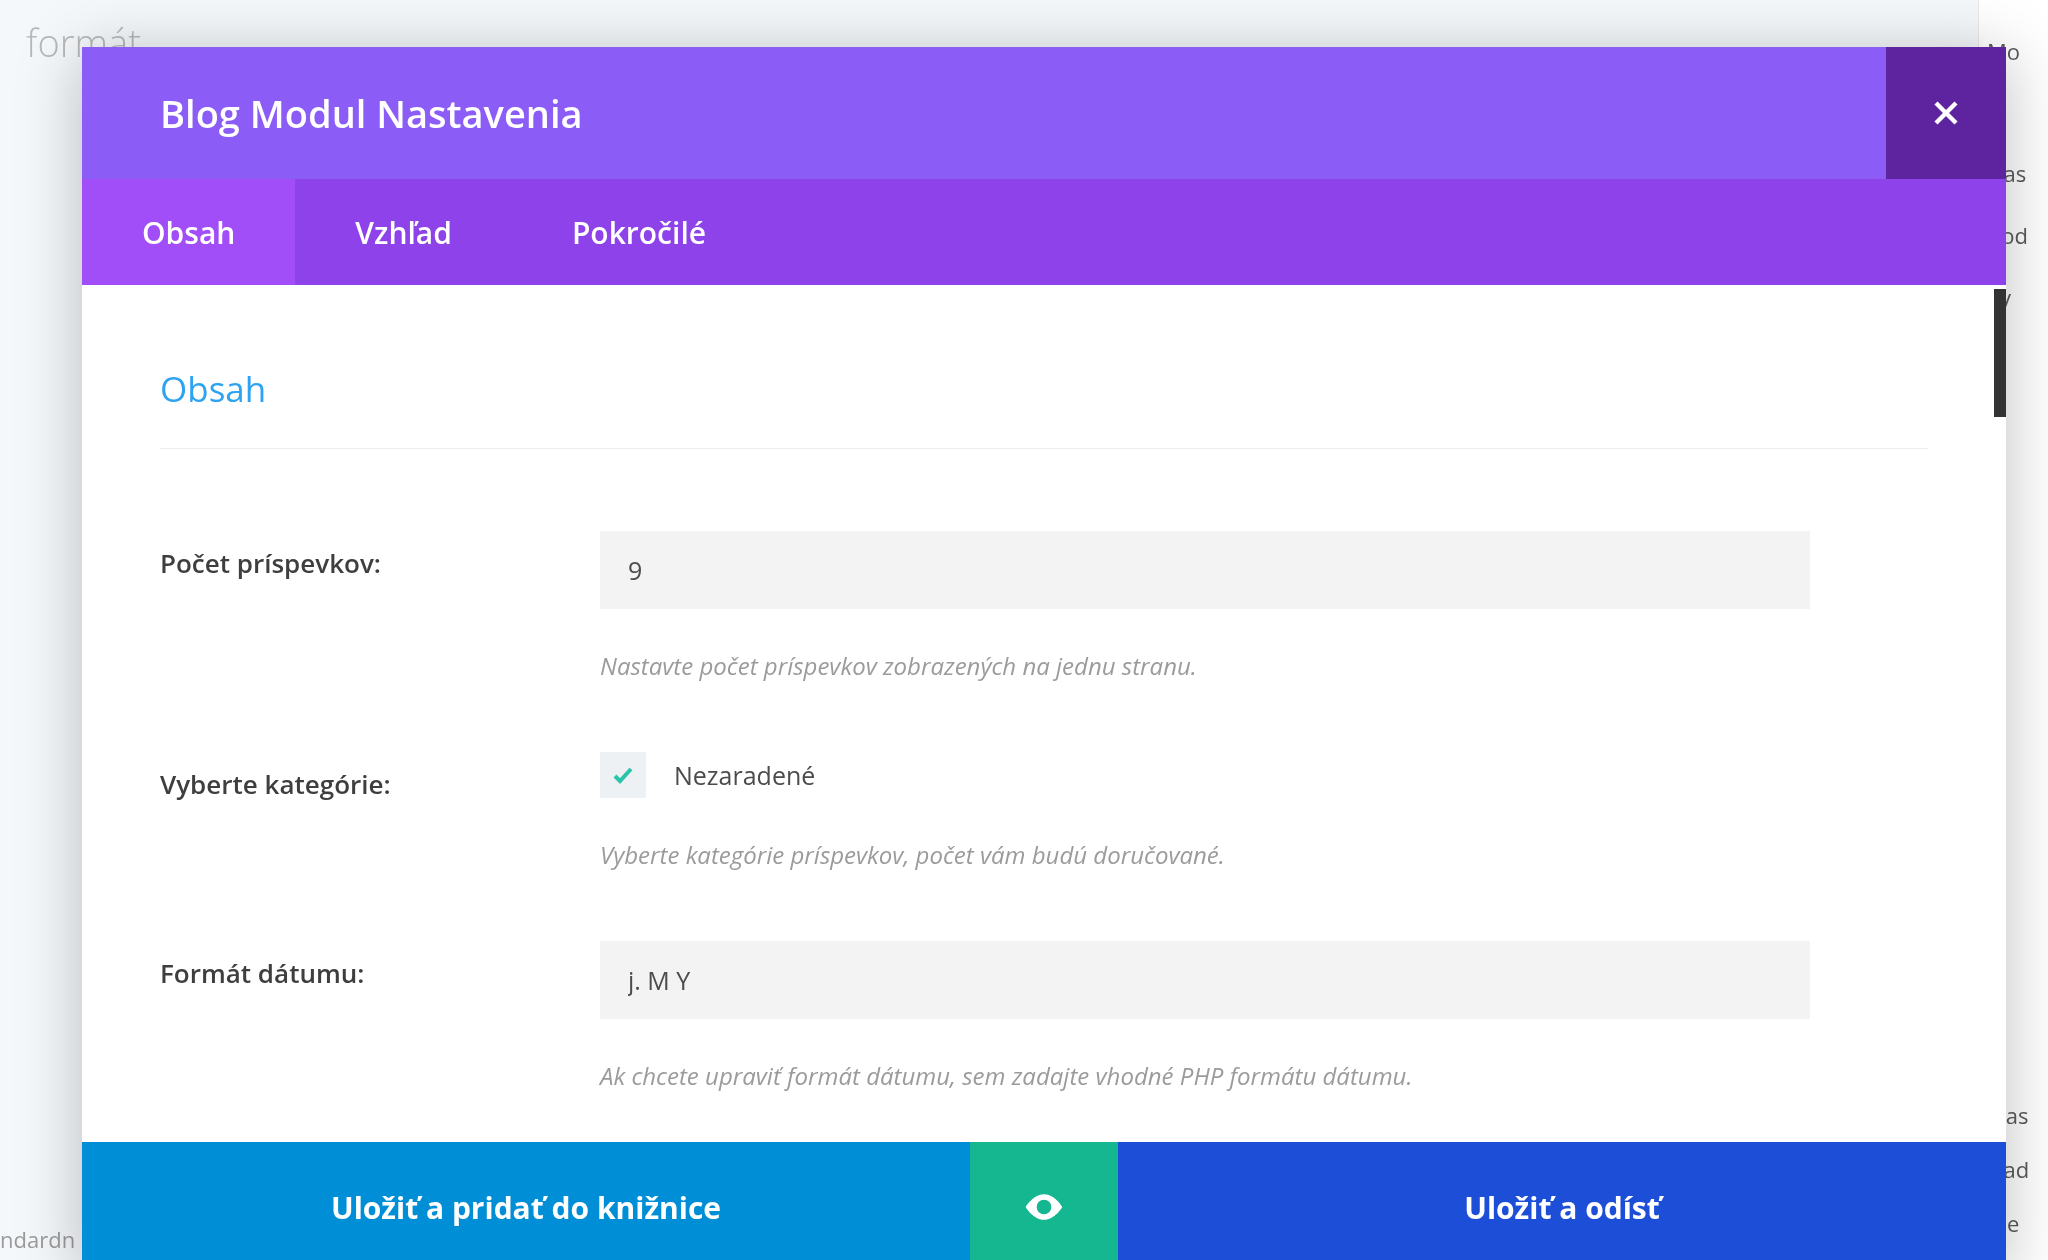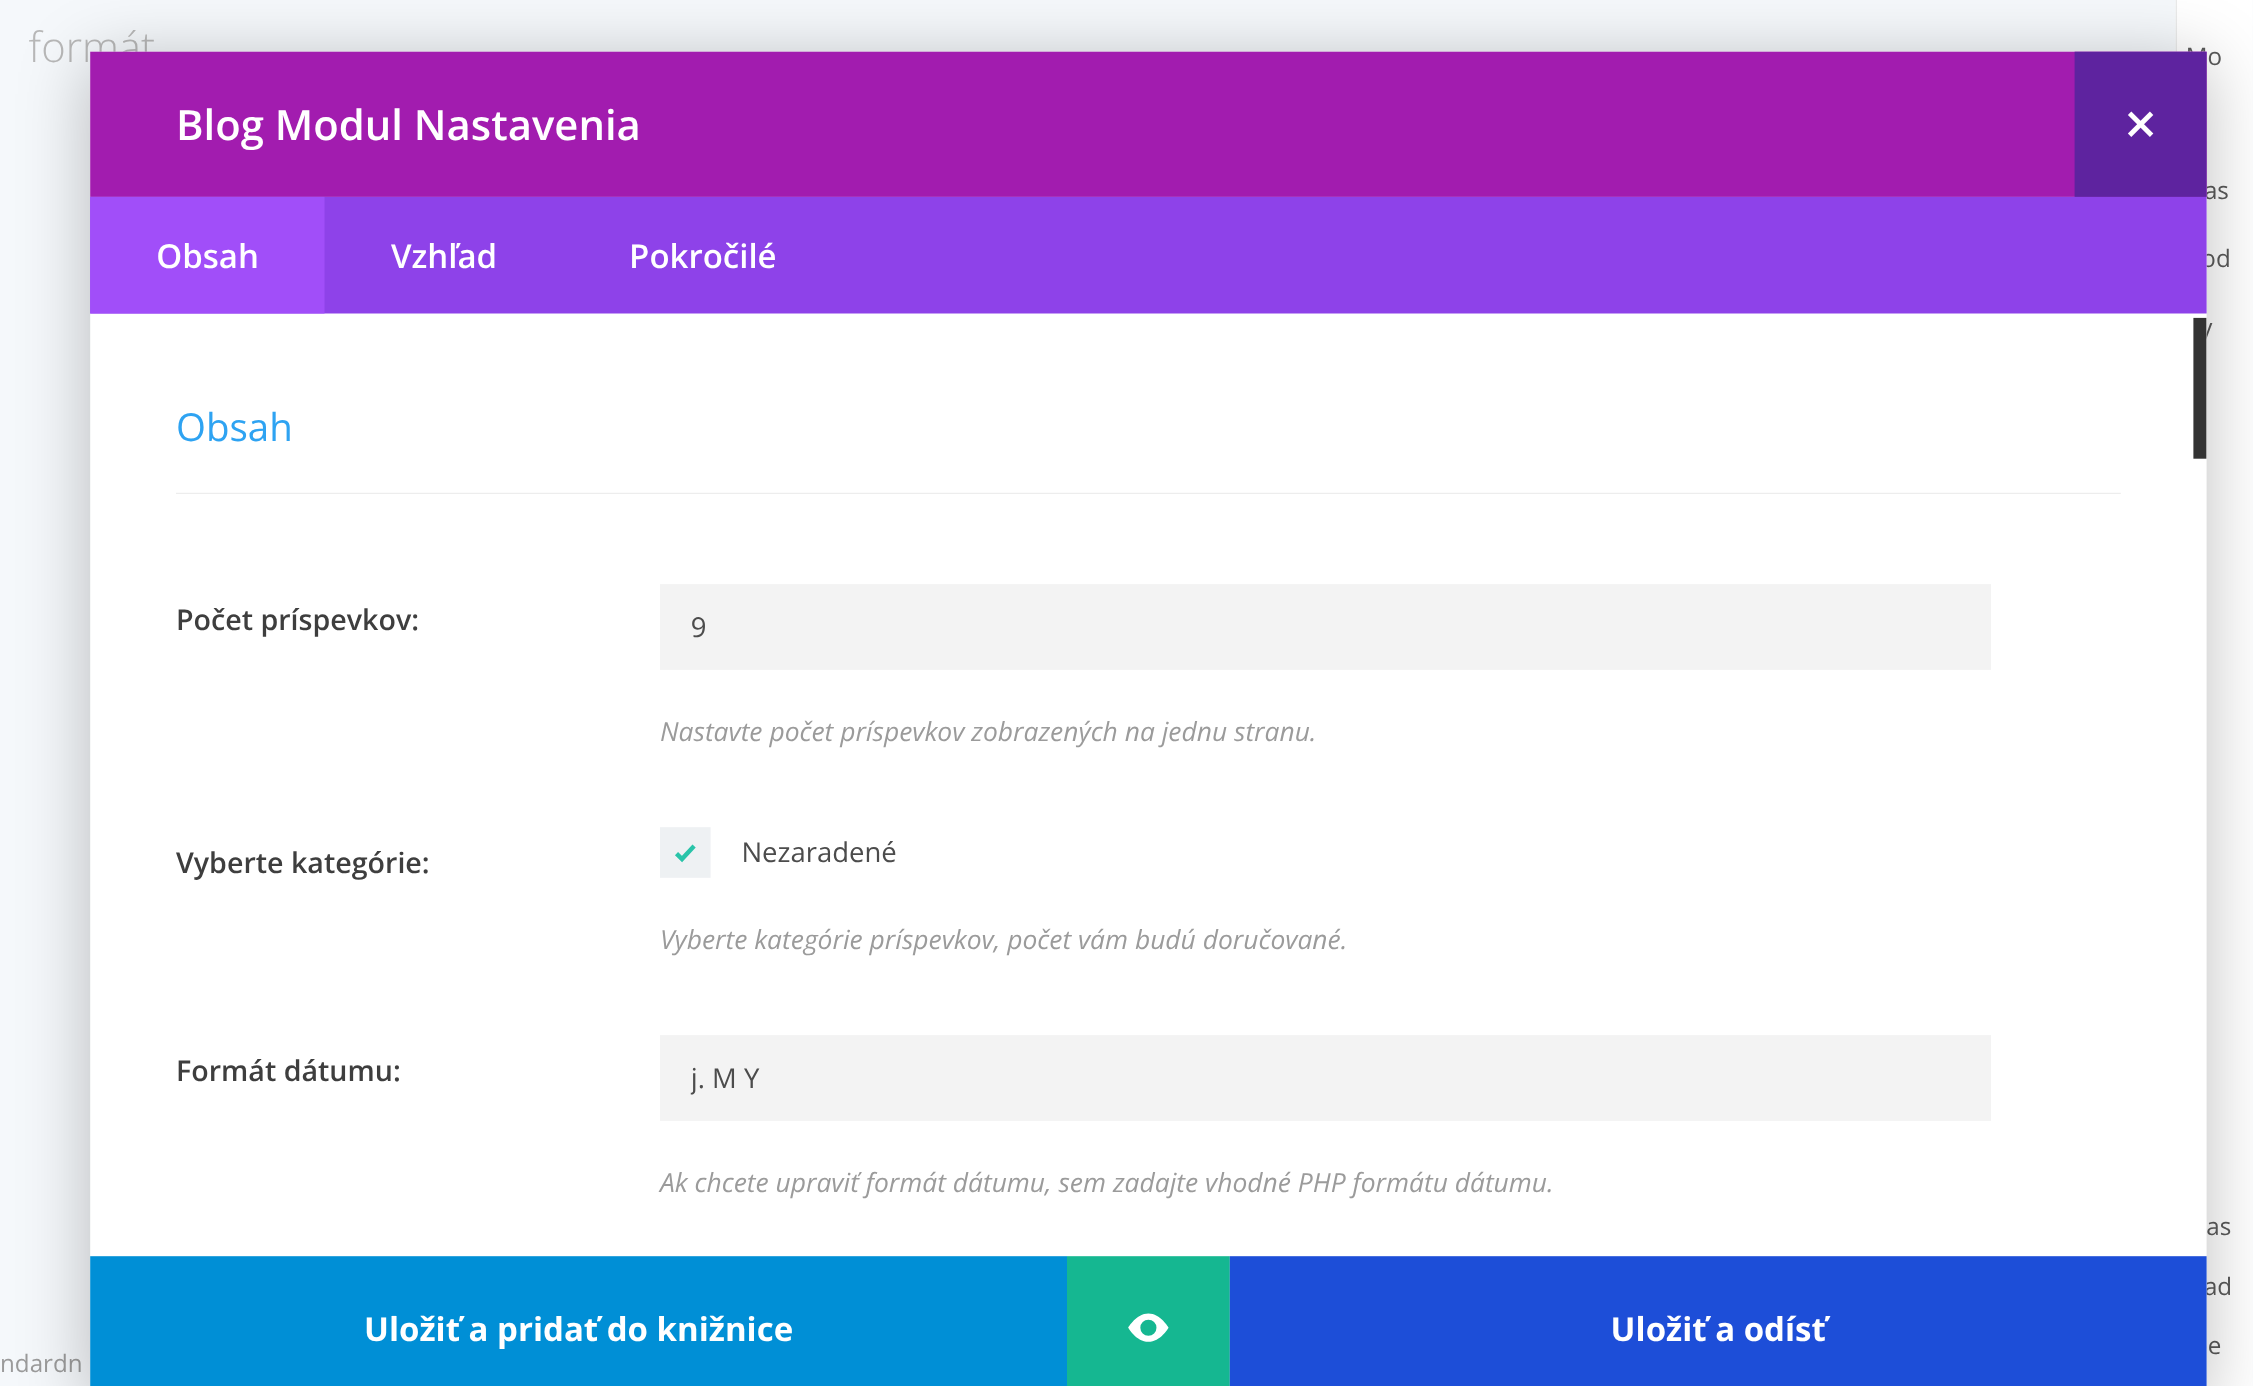--- a/index.html
+++ b/index.html
@@ -34,21 +34,21 @@
       left: 82px;
       top: 47px;
       width: 1924px;
       background: #ffffff;
       box-shadow: 0 8px 60px rgba(0,0,0,0.25);
       display: flex;
       flex-direction: column;
     }
     .modal-header {
       height: 132px;
-      background: #a21caf;
+      background: #8b5cf6;
       display: flex;
       align-items: center;
       justify-content: space-between;
     }
     .modal-title {
       color: #ffffff;
       font-size: 38px;
       font-weight: 600;
       padding-left: 78px;
     }

